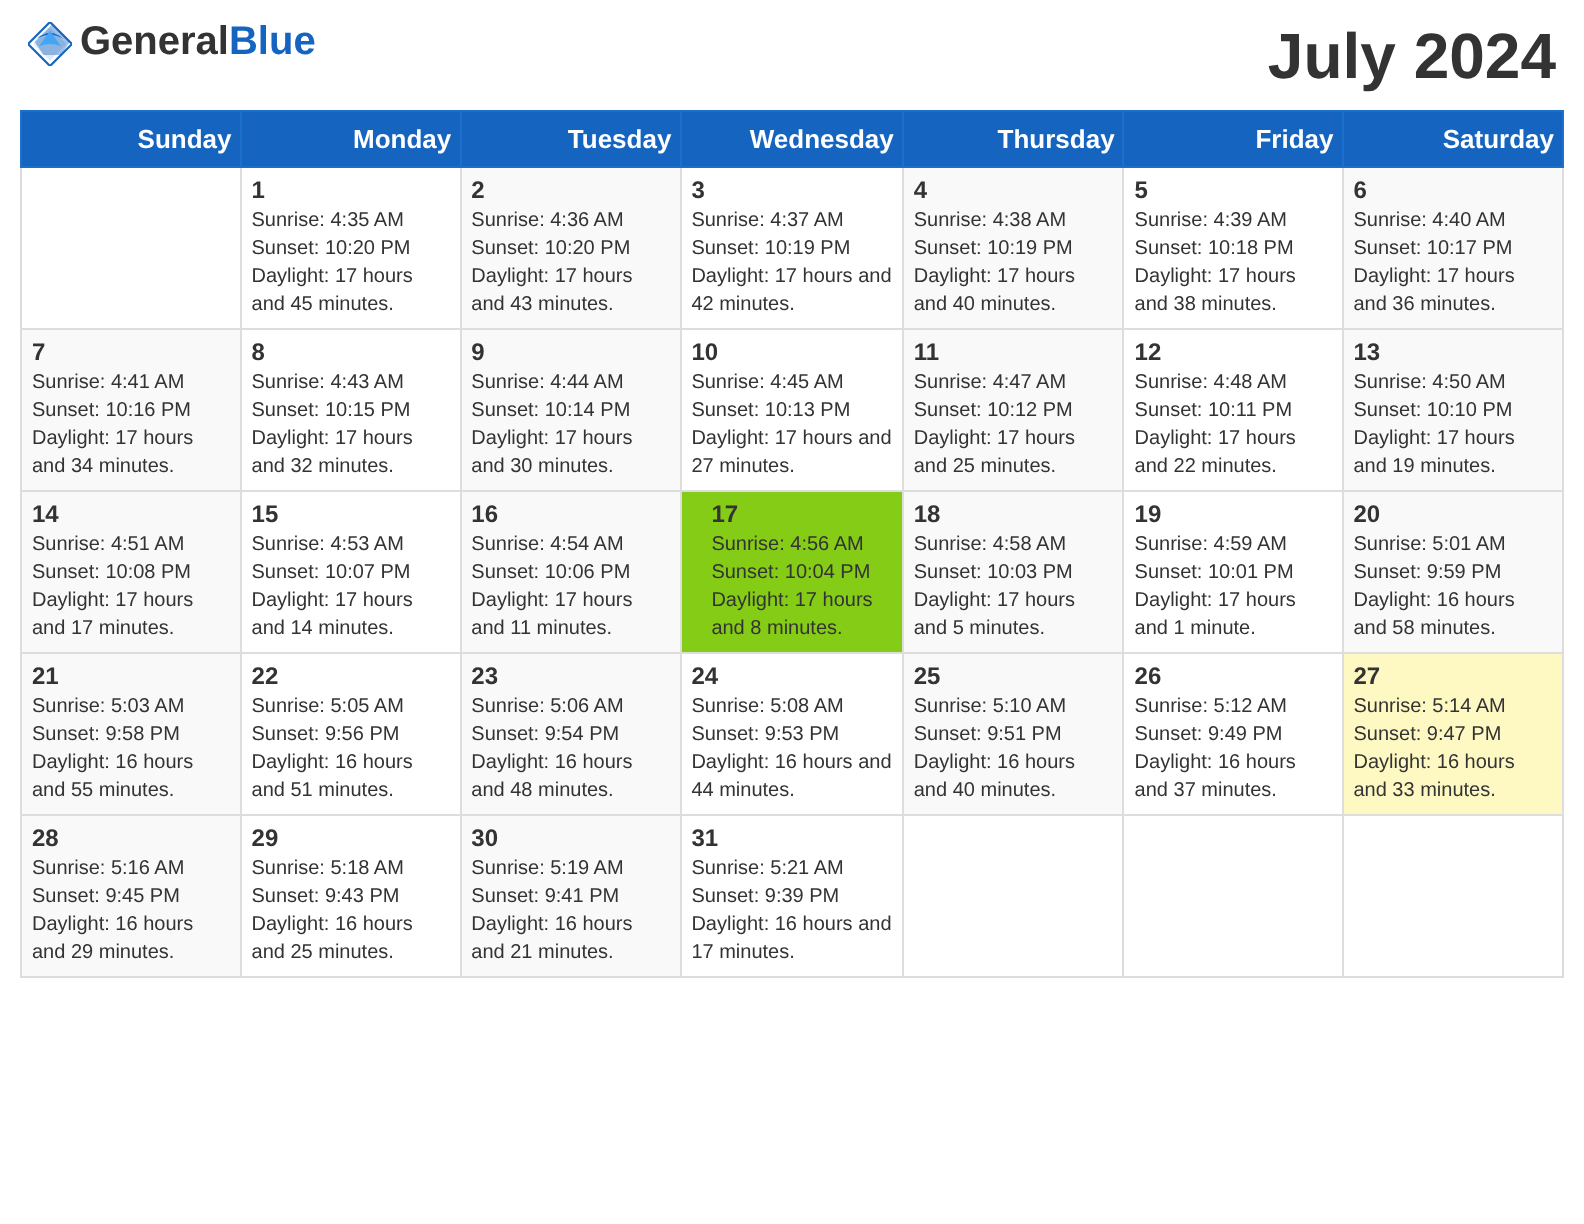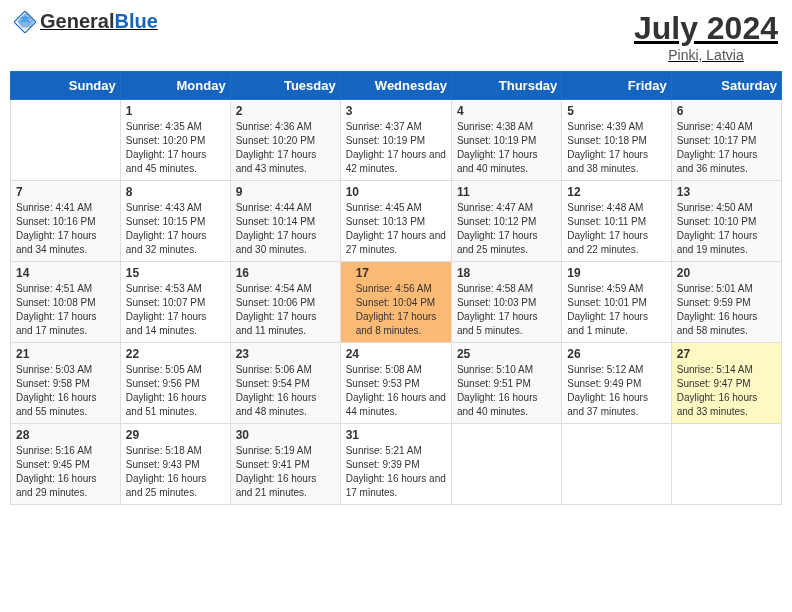--- a/index.html
+++ b/index.html
@@ -9,21 +9,20 @@
       width: 792px;
       min-height: 612px;
       padding: 10px;
     }
     .header {
       display: flex;
       justify-content: space-between;
       align-items: flex-start;
       margin-bottom: 8px;
       padding: 0 4px;
-      text-decoration: underline;
     }
     .logo {
       display: flex;
       align-items: center;
       gap: 4px;
     }
     .logo-icon {
       width: 22px;
       height: 22px;
     }
@@ -100,21 +99,20 @@
         <polygon points="20,0 40,20 20,40 0,20" fill="none" stroke="#1565c0" stroke-width="2"></polygon>
         <path d="M8,15 Q20,5 32,15 Q20,8 8,15Z" fill="#1565c0"></path>
         <path d="M20,8 L30,22 Q20,18 10,22 Z" fill="#42a5f5"></path>
       </svg>
       <div>
         <span style="font-size:20px;font-weight:bold;color:#333;">General</span><span style="font-size:20px;font-weight:bold;color:#1565c0;">Blue</span>
       </div>
     </div>
     <div class="title-block">
       <div class="month-year">July 2024</div>
-      <div class="location">Pinki, Latvia</div>
     </div>
   </div>
 
   <table class="calendar">
     <thead>
       <tr>
         <th>Sunday</th>
         <th>Monday</th>
         <th>Tuesday</th>
         <th>Wednesday</th>
@@ -187,21 +185,21 @@
             <div class="day-info">Sunrise: 4:51 AM<br>Sunset: 10:08 PM<br>Daylight: 17 hours and 17 minutes.</div>
           </td>
           <td style="background: rgb(255, 255, 255);">
             <span class="day-number">15</span>
             <div class="day-info">Sunrise: 4:53 AM<br>Sunset: 10:07 PM<br>Daylight: 17 hours and 14 minutes.</div>
           </td>
           <td style="background: rgb(249, 249, 249);">
             <span class="day-number">16</span>
             <div class="day-info">Sunrise: 4:54 AM<br>Sunset: 10:06 PM<br>Daylight: 17 hours and 11 minutes.</div>
           </td>
-          <td style="background: #fdba74; padding-left: 15px;">
+          <td style="background: #84cc16; padding-left: 15px;">
             <span class="day-number">17</span>
             <div class="day-info">Sunrise: 4:56 AM<br>Sunset: 10:04 PM<br>Daylight: 17 hours and 8 minutes.</div>
           </td>
           <td style="background: rgb(249, 249, 249);">
             <span class="day-number">18</span>
             <div class="day-info">Sunrise: 4:58 AM<br>Sunset: 10:03 PM<br>Daylight: 17 hours and 5 minutes.</div>
           </td>
           <td style="background: rgb(255, 255, 255);">
             <span class="day-number">19</span>
             <div class="day-info">Sunrise: 4:59 AM<br>Sunset: 10:01 PM<br>Daylight: 17 hours and 1 minute.</div>

